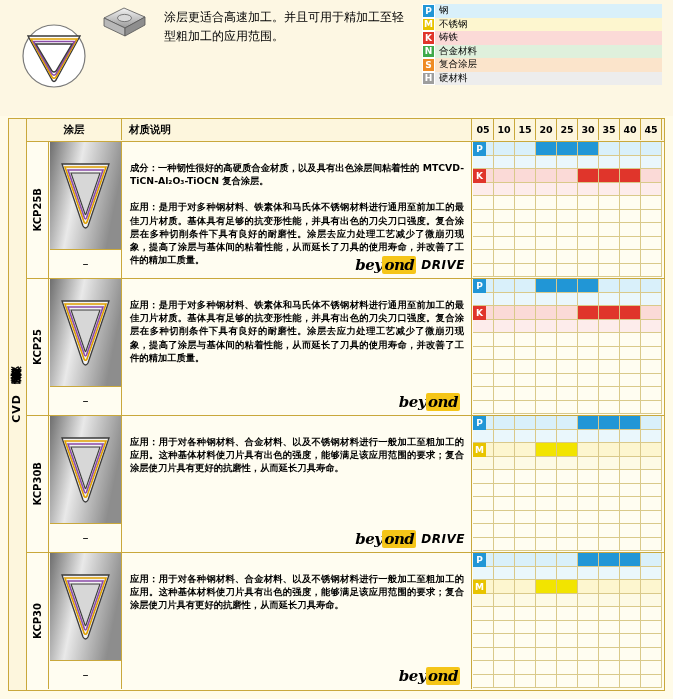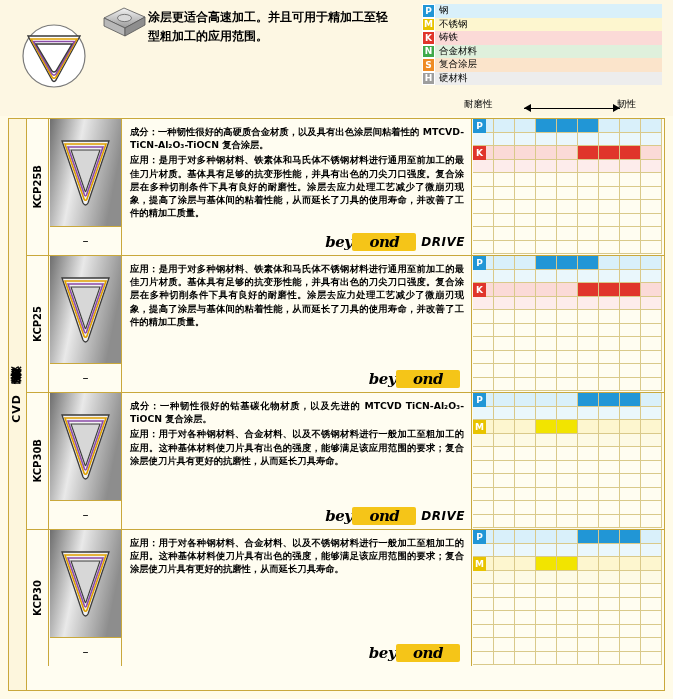--- a/index.html
+++ b/index.html
@@ -13,22 +13,22 @@
   .page{position:relative;width:673px;height:699px;}
 
   
   .top{position:relative;height:116px;background:#fdf7e3;}
   .top-inner{position:relative;width:673px;height:116px;}
 
   .hero-art{position:absolute;left:10px;top:4px;width:140px;height:86px;}
   .insert-big{position:absolute;left:6px;top:20px;width:76px;height:64px;}
   .insert-small{position:absolute;left:88px;top:2px;width:52px;height:40px;}
 
-  .hero-text{position:absolute;left:148px;top:8px;width:250px;
-    font-size:12px;line-height:1.55;font-weight:bold;color:#000;}
+  .hero-text{position:absolute;left:164px;top:8px;width:250px;
+    font-size:12px;line-height:1.55;font-weight:normal;color:#000;}
 
   
   .legend{position:absolute;left:422px;top:4px;width:240px;}
   .legend-row{display:flex;align-items:stretch;height:13.5px;margin-bottom:0;}
   .legend-key{width:13px;min-width:13px;color:#fff;font-weight:bold;font-size:9px;
     display:flex;align-items:center;justify-content:center;border:1px solid #fff;box-sizing:border-box;}
   .legend-label{flex:1;font-size:9.5px;display:flex;align-items:center;padding-left:4px;box-sizing:border-box;}
 
   .axis{position:absolute;left:422px;top:98px;width:240px;height:14px;font-size:9.5px;}
   .axis .lbl-l{position:absolute;left:42px;top:0;}
@@ -72,27 +72,27 @@
   .code span{writing-mode:vertical-rl;transform:rotate(180deg);font-size:10px;font-weight:bold;}
 
   .img{position:absolute;left:23px;top:0;width:72px;height:136px;border-right:1px solid #c9a83c;box-sizing:border-box;}
   .img .pic{position:absolute;left:0;top:0;width:71px;height:108px;
     border-bottom:1px solid #c9a83c;box-sizing:border-box;overflow:hidden;}
   .img .cap{position:absolute;left:0;top:109px;width:71px;height:26px;
     display:flex;align-items:center;justify-content:center;font-size:12px;}
 
   .desc{position:absolute;left:96px;top:0;width:349px;height:136px;
     border-right:1px solid #c9a83c;box-sizing:border-box;padding:6px 7px 0 7px;}
-  .desc p{margin:0 0 2px 0;font-size:9.3px;line-height:1.42;text-align:justify;}
+  .desc p{margin:13px 0 2px 0;font-size:9.3px;line-height:1.42;text-align:justify;}
   .desc b{font-weight:bold;}
 
   .brand{position:absolute;right:6px;bottom:4px;height:18px;display:flex;align-items:center;}
   .brand .beyond{font-family:"DejaVu Serif","Liberation Serif",serif;font-size:15px;font-weight:bold;
     font-style:italic;letter-spacing:-0.5px;}
-  .brand .ond{background:#f5c518;padding:0 17px;border-radius:2px;}
+  .brand .ond{background:#f5c518;padding:0 2px;border-radius:2px;}
   .brand .drive{margin-left:5px;font-size:12px;font-weight:bold;font-style:italic;letter-spacing:0.5px;}
 
   .chart{position:absolute;left:446px;top:0;width:191px;height:136px;}
   .crow{position:relative;height:13.5px;}
   .ccell{position:absolute;top:0;width:21px;height:13.5px;
     border-right:1px solid #d9c98a;border-bottom:1px solid #d9c98a;box-sizing:border-box;}
   .klabel{position:absolute;left:0;top:0;width:13px;height:13.5px;
     color:#fff;font-weight:bold;font-size:9px;display:flex;align-items:center;justify-content:center;
     box-sizing:border-box;z-index:3;}
 </style>
@@ -148,40 +148,46 @@
         <div class="legend-row">
           <div class="legend-key" style="background:#ef8b23">S</div>
           <div class="legend-label" style="background:#fbe4cb">复合涂层</div>
         </div>
         <div class="legend-row">
           <div class="legend-key" style="background:#9e9e9e">H</div>
           <div class="legend-label" style="background:#ededed">硬材料</div>
         </div>
       </div>
 
-      <div class="axis">
-        <div class="lbl-l">耐磨性</div>
-        <div class="lbl-r">韧性</div>
-        <div class="arrows">
-          <div class="line"></div>
-            <div class="a-l"></div>
-            <div class="a-r"></div>
-        </div>
-      </div>
 
     </div>
   </div>
 
   <div class="main">
     <div class="sidebar">
       <span>CVD涂层硬质合金材质</span>
     </div>
 
     <div class="grid">
 
+      <div class="hdr">
+        <div class="c-coat">涂层</div>
+        <div class="c-desc">材质说明</div>
+        <div class="c-nums">
+          <div class="numcell" style="left:0px">05</div>
+          <div class="numcell" style="left:21px">10</div>
+          <div class="numcell" style="left:42px">15</div>
+          <div class="numcell" style="left:63px">20</div>
+          <div class="numcell" style="left:84px">25</div>
+          <div class="numcell" style="left:105px">30</div>
+          <div class="numcell" style="left:126px">35</div>
+          <div class="numcell" style="left:147px">40</div>
+          <div class="numcell" style="left:168px">45</div>
+        </div>
+      </div>
 
       <div class="row">
         <div class="code">
             <span>KCP25B</span>
           </div>
         <div class="img">
           <div class="pic">
             <svg viewBox="0 0 71 108" width="71" height="108">
               <defs>
                   <linearGradient id="bg1" x1="0" y1="0" x2="1" y2="0.3">
@@ -486,21 +492,20 @@
               <rect width="71" height="108" fill="url(#bg3)"></rect>
               <path d="M12 22 L59 22 L38 84 Q35.5 88 33 84 Z" fill="#f2f2f2" stroke="#3b3b3b" stroke-width="1.3"></path>
               <path d="M15 25 L56 25 L37 80 Q35.5 82.5 34 80 Z" fill="none" stroke="#e0a000" stroke-width="1.6"></path>
               <path d="M18 28 L53 28 L36.5 76 Q35.5 78 34.5 76 Z" fill="none" stroke="#8b4ba8" stroke-width="1.6"></path>
               <path d="M21 31 L50 31 L36 72 Q35.5 73.5 35 72 Z" fill="#d7d7d7" stroke="#3b3b3b" stroke-width="1.1"></path>
             </svg>
           </div>
           <div class="cap">–</div>
         </div>
         <div class="desc">
-          <p><b>成分：</b><b>一种韧性很好的钴基碳化物材质，以及先进的 MTCVD TiCN-Al₂O₃-TiOCN 复合涂层。</b></p>
           <p><b>应用：</b><b>用于对各种钢材料、合金材料、以及不锈钢材料进行一般加工至粗加工的应用。这种基体材料使刀片具有出色的强度，能够满足该应用范围的要求；复合涂层使刀片具有更好的抗磨性，从而延长刀具寿命。</b></p>
           <div class="brand">
             <span class="beyond">bey<span class="ond">ond</span></span>
             <span class="drive">DRIVE</span>
           </div>
         </div>
         <div class="chart">
           <div class="crow">
             <div class="ccell" style="left:0px;background:#d9f0fa"></div>
               <div class="ccell" style="left:21px;background:#d9f0fa"></div>

